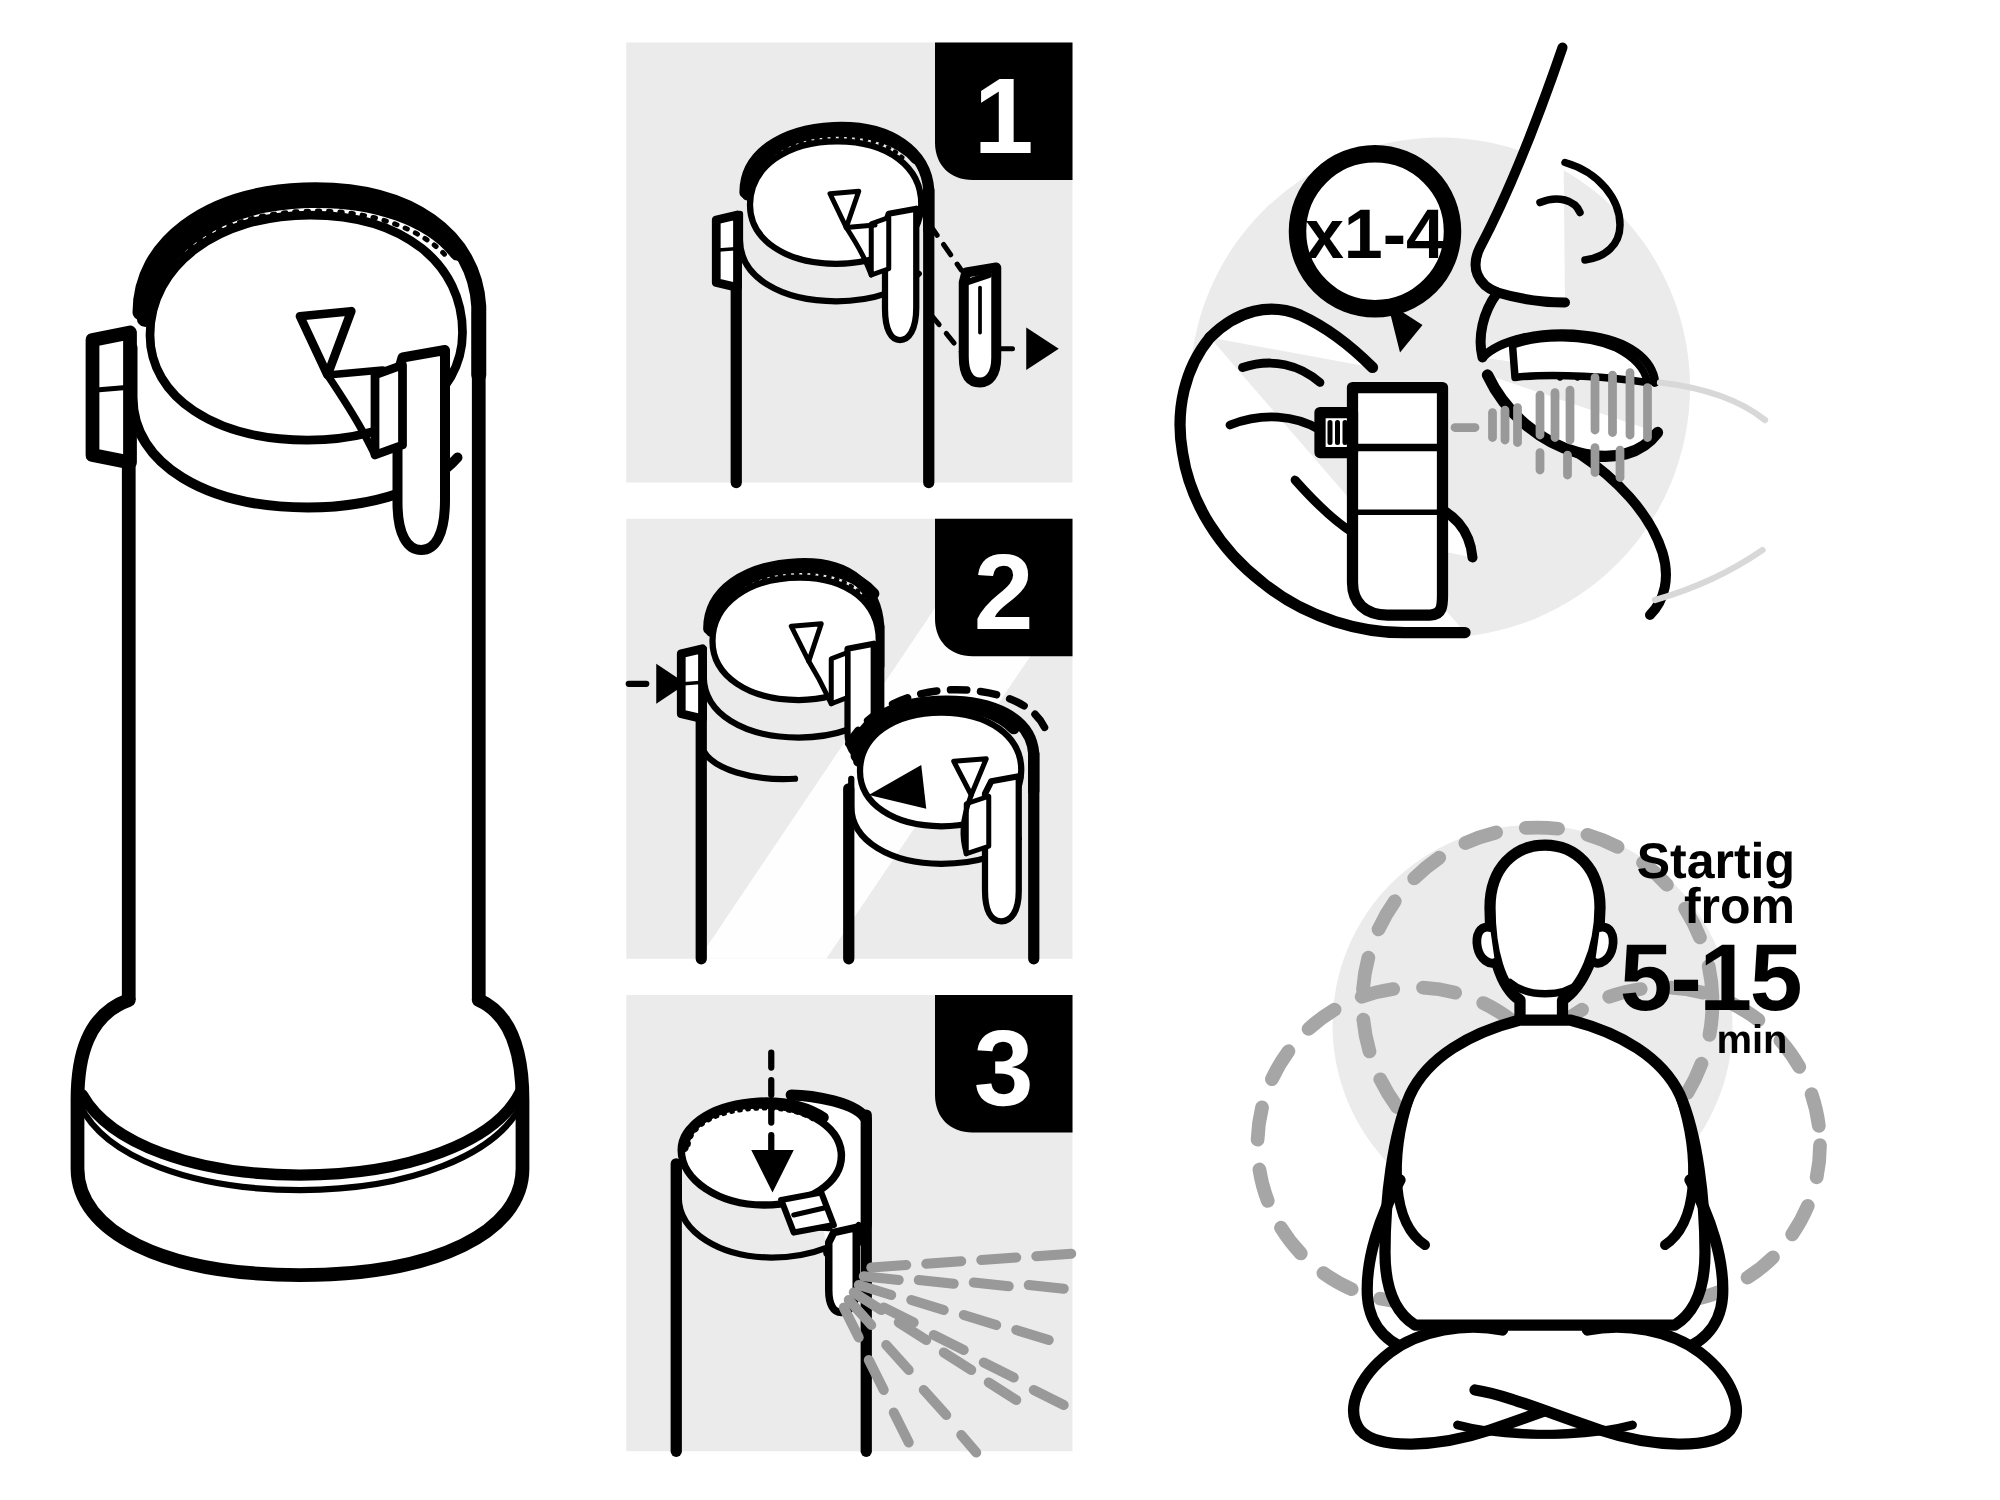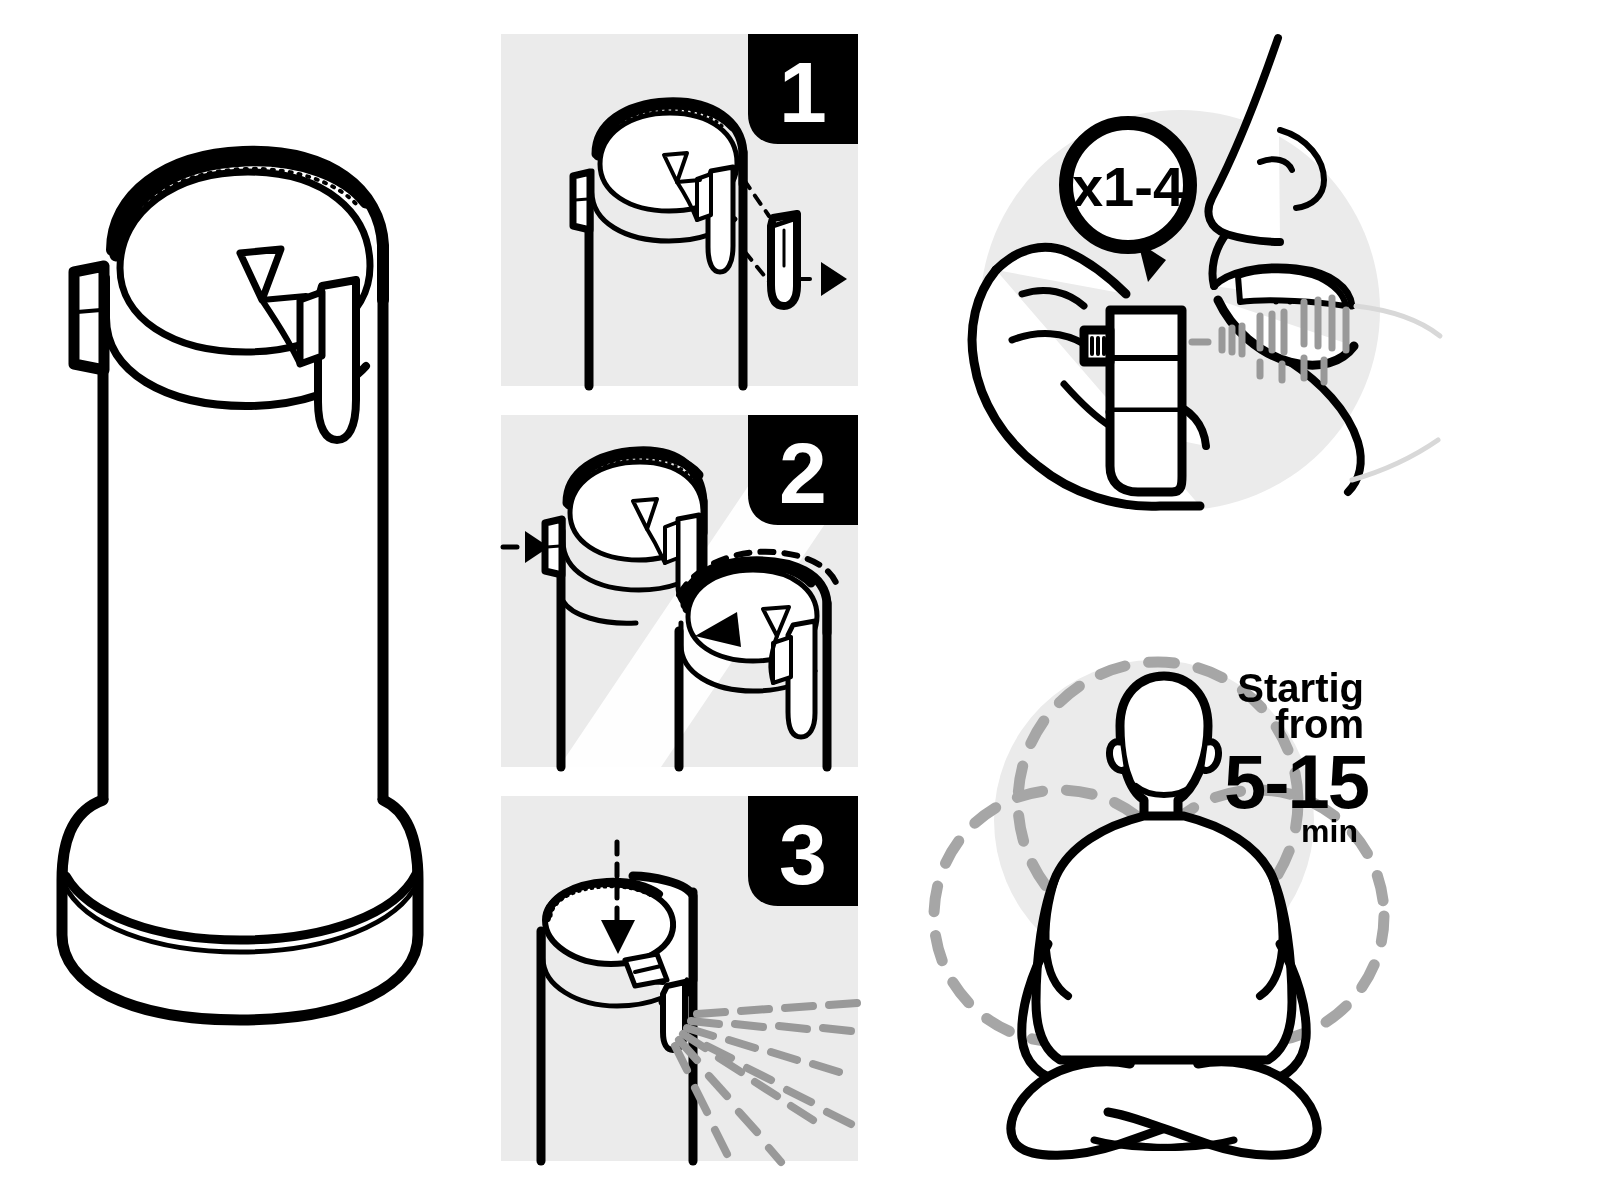--- a/index.html
+++ b/index.html
@@ -27,22 +27,22 @@
   #hero { left: 0px; top: 0px; width: 470px; height: 1200px; }
 
   
   #steps { left: 488px; top: 0px; width: 382px; height: 1200px; }
   .panel { position: absolute; left: 13px; width: 357px; }
   #panel-1 { top: 34px;  height: 352px; }
   #panel-2 { top: 415px; height: 352px; }
   #panel-3 { top: 796px; height: 365px; }
 
   
-  #use { left: 960px; top: 10px; width: 500px; height: 560px; }
-  #wait { left: 944px; top: 620px; width: 440px; height: 540px; }
+  #use { left: 932px; top: 10px; width: 500px; height: 560px; }
+  #wait { left: 1016px; top: 620px; width: 440px; height: 540px; }
 
   svg { display: block; overflow: visible; }
 </style>
 </head>
 <body>
 
 <div class="stage">
 
   <div class="region" id="hero">
     <svg width="470" height="1200" viewBox="0 0 470 1200">

